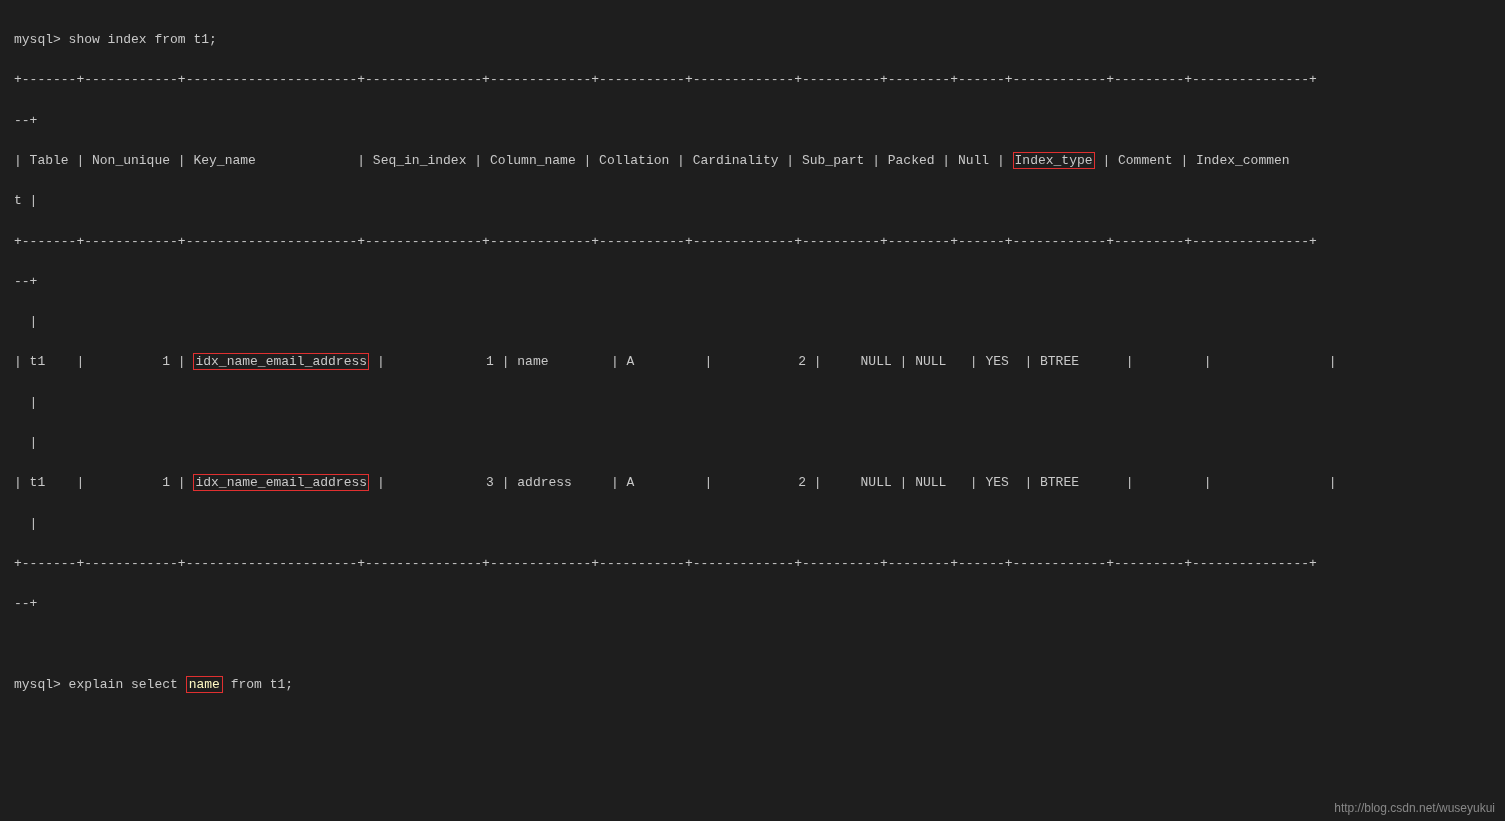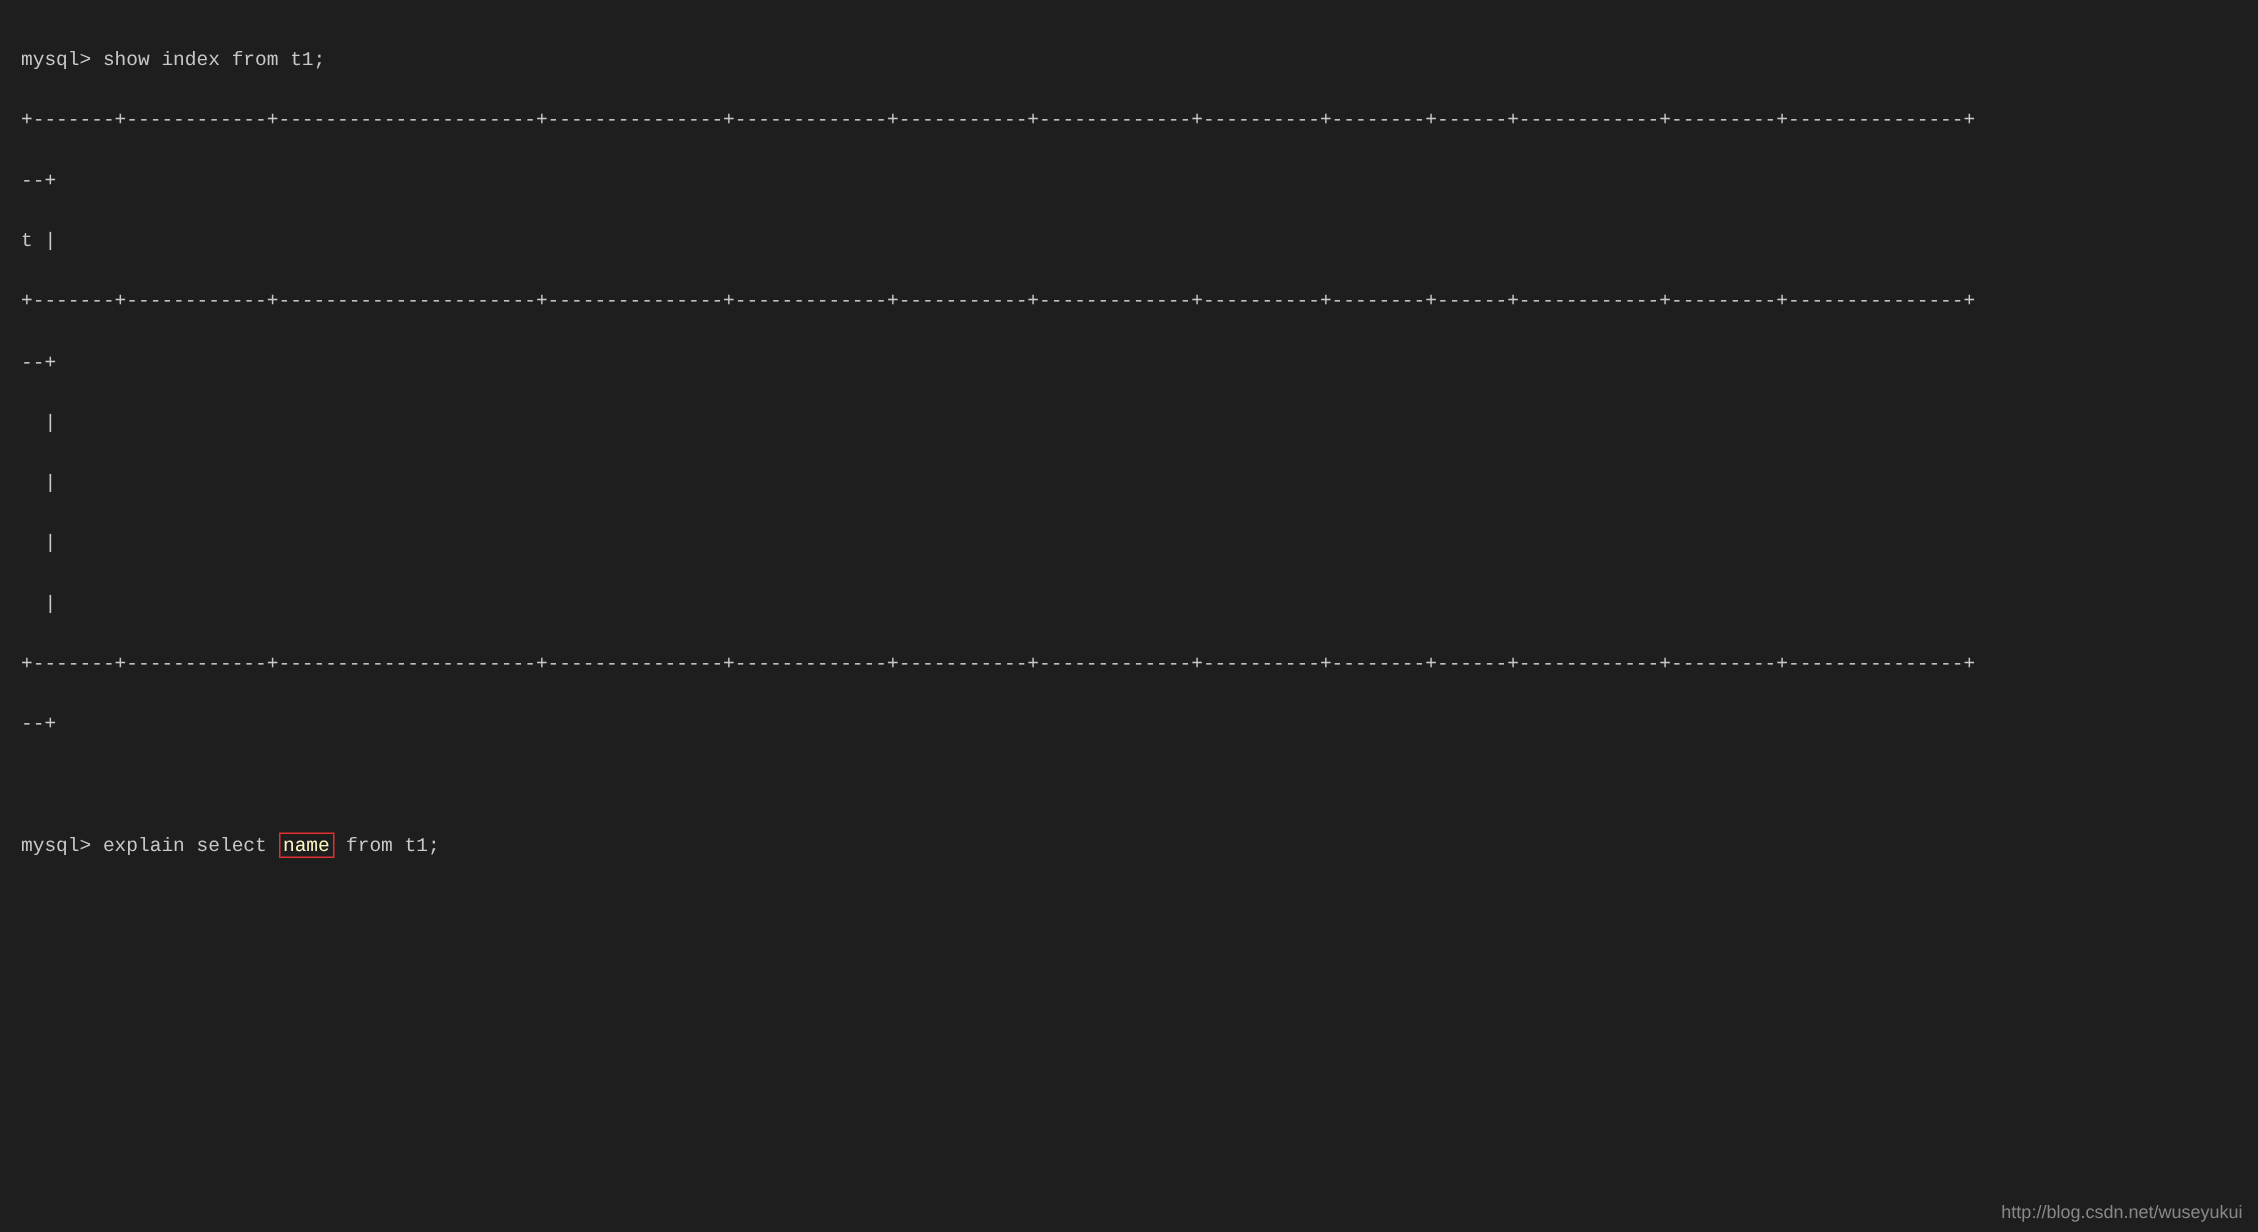--- a/index.html
+++ b/index.html
@@ -40,26 +40,29 @@
       display: block;
     }
   </style>
 </head>
 <body>
 
 <div class="terminal">
 <span class="line">mysql&gt; show index from t1;</span>
 <span class="line">+-------+------------+----------------------+---------------+-------------+-----------+-------------+----------+--------+------+------------+---------+---------------+</span>
 <span class="line">--+</span>
+<span class="line">| Table | Non_unique | Key_name             | Seq_in_index | Column_name | Collation | Cardinality | Sub_part | Packed | Null | <span class="highlight-red">Index_type</span> | Comment | Index_commen</span>
 <span class="line">t |</span>
 <span class="line">+-------+------------+----------------------+---------------+-------------+-----------+-------------+----------+--------+------+------------+---------+---------------+</span>
 <span class="line">--+</span>
 <span class="line">  |</span>
+<span class="line">| t1    |          1 | <span class="highlight-red">idx_name_email_address</span> |             1 | name        | A         |           2 |     NULL | NULL   | YES  | BTREE      |         |               |</span>
 <span class="line">  |</span>
 <span class="line">  |</span>
+<span class="line">| t1    |          1 | <span class="highlight-red">idx_name_email_address</span> |             3 | address     | A         |           2 |     NULL | NULL   | YES  | BTREE      |         |               |</span>
 <span class="line">  |</span>
 <span class="line">+-------+------------+----------------------+---------------+-------------+-----------+-------------+----------+--------+------+------------+---------+---------------+</span>
 <span class="line">--+</span>
 <span class="line"> </span>
 <span class="line">mysql&gt; explain select <span class="highlight-red-bg">name</span> from t1;</span>
 
 
 
 
 

